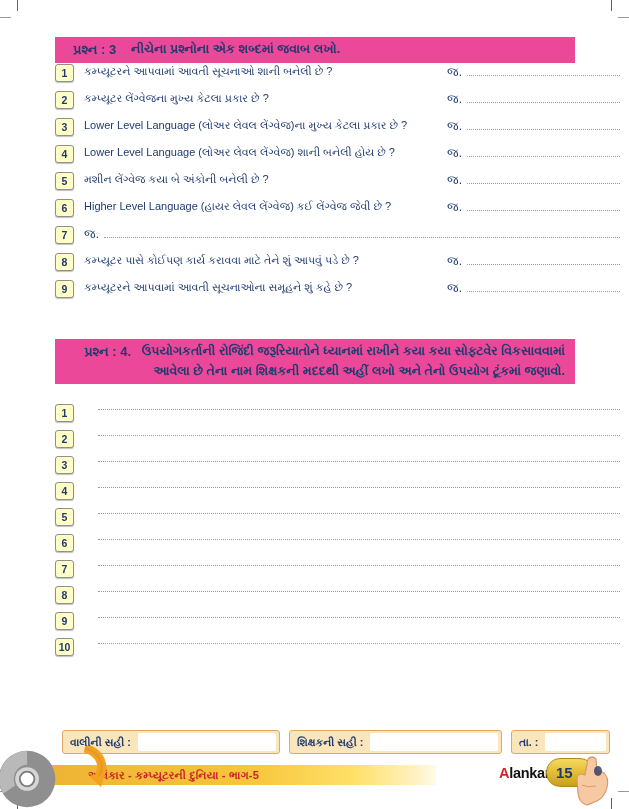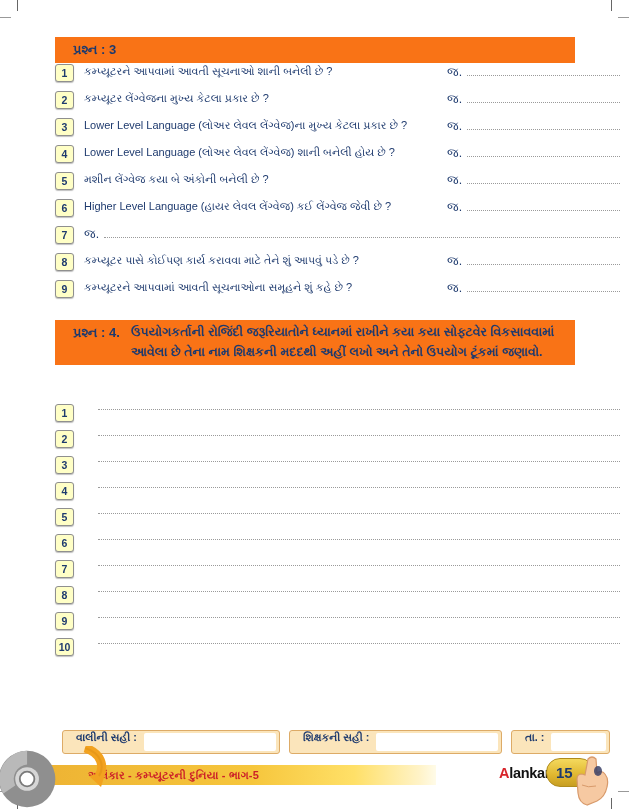--- a/index.html
+++ b/index.html
@@ -6,21 +6,21 @@
   #page{
     position:relative;width:629px;height:809px;background:#ffffff;overflow:hidden;
     font-family:"Liberation Sans","DejaVu Sans",sans-serif;color:#1e3a6e;
   }
   
   .crop{position:absolute;}
   .crop .v{position:absolute;width:1px;height:11px;background:#666;}
   .crop .h{position:absolute;height:1px;width:11px;background:#999;}
   
   .sec-bar{
-    position:absolute;left:55px;width:520px;background:#f97316;
+    position:absolute;left:55px;width:520px;background:#ec4899;
     display:flex;align-items:flex-start;font-weight:bold;color:#1e3a6e;
     box-sizing:border-box;padding:3px 10px 3px 18px;
   }
   .sec-bar .sec-title{flex:0 0 58px;font-size:13px;line-height:1.55;}
   .sec-bar .sec-instr{flex:1;font-size:12.6px;line-height:1.55;}
   
   #q3-list{position:absolute;left:55px;top:63px;width:565px;}
   .q-row{display:flex;align-items:flex-start;margin-bottom:8px;}
   .badge{
     flex:0 0 17px;height:16px;margin-right:10px;margin-top:1px;
@@ -36,21 +36,21 @@
   #example{position:absolute;left:72px;top:384px;font-size:12.5px;color:#1e3a6e;}
   #example .ex-label{font-weight:bold;margin-right:16px;}
   
   #q4-list{position:absolute;left:55px;top:404px;width:565px;display:flex;flex-direction:column;gap:9px;}
   .b-row{display:flex;align-items:center;height:17px;}
   .b-row .dotline2{flex:1;border-bottom:1.5px dotted #9a9a9a;margin-left:14px;transform:translateY(-3px);}
   
   #sig-row{position:absolute;left:62px;top:730px;width:548px;display:flex;gap:9px;}
   .sig-box{
     height:24px;background:#fbe5bb;border:1px solid #ddab67;border-radius:3px;
-    display:flex;align-items:flex-start;box-sizing:border-box;padding-left:13px;
+    display:flex;align-items:center;box-sizing:border-box;padding-left:7px;
     font-size:10.8px;font-weight:bold;color:#1e3a6e;
   }
   .sig-input{flex:1;align-self:stretch;background:#fff;margin:2px 3px 2px 7px;border-radius:2px;}
   
   #footer-banner{
     position:absolute;left:28px;top:765px;width:408px;height:20px;z-index:1;
     background:linear-gradient(90deg,#edb233 0%,#f6c63c 55%,#ffe068 80%,#fff3c8 96%,#fffbe8 100%);
     display:flex;align-items:center;box-sizing:border-box;padding-left:60px;
   }
   #footer-banner .banner-text{font-size:11px;font-weight:bold;color:#cc2229;letter-spacing:.2px;}
@@ -86,20 +86,21 @@
     <span class="v" style="left:17px;bottom:0;"></span>
       <span class="h" style="left:0;bottom:17px;"></span>
   </div>
   <div class="crop" style="right:0;bottom:0;width:20px;height:20px;">
     <span class="v" style="right:17px;bottom:0;"></span>
       <span class="h" style="right:0;bottom:17px;"></span>
   </div>
 
   <div class="sec-bar" style="top:37px;">
     <span class="sec-title">પ્રશ્ન : 3</span>
+    <span class="sec-instr">નીચેના પ્રશ્નોના એક શબ્દમાં જવાબ લખો.</span>
   </div>
 
   <div id="q3-list">
       <div class="q-row">
         <span class="badge">1</span>
         <span class="q-text">કમ્પ્યૂટરને આપવામાં આવતી સૂચનાઓ શાની બનેલી છે ?</span>
         <span class="ans">
           <span class="ans-prefix">જ.</span>
           <span class="dotline"></span>
         </span>
@@ -162,21 +163,21 @@
       <div class="q-row">
         <span class="badge">9</span>
         <span class="q-text">કમ્પ્યૂટરને આપવામાં આવતી સૂચનાઓના સમૂહને શું કહે છે ?</span>
         <span class="ans">
           <span class="ans-prefix">જ.</span>
           <span class="dotline"></span>
         </span>
       </div>
     </div>
 
-  <div class="sec-bar" style="top:320px;">
+  <div class="sec-bar" style="top:339px;text-align:right;">
     <span class="sec-title">પ્રશ્ન : 4.</span>
     <span class="sec-instr">ઉપયોગકર્તાની રોજિંદી જરૂરિયાતોને ધ્યાનમાં રાખીને કયા કયા સોફ્ટવેર વિકસાવવામાં આવેલા છે તેના નામ શિક્ષકની મદદથી અહીં લખો અને તેનો ઉપયોગ ટૂંકમાં જણાવો.</span>
   </div>
 
 
   <div id="q4-list">
       <div class="b-row">
         <span class="badge">1</span>
         <span class="dotline2"></span>
       </div>

